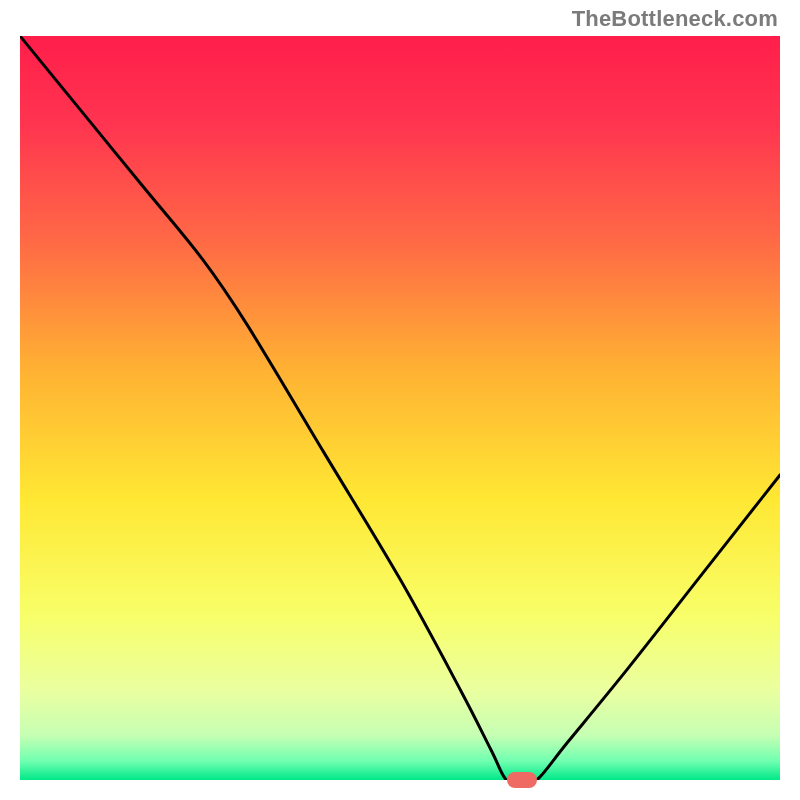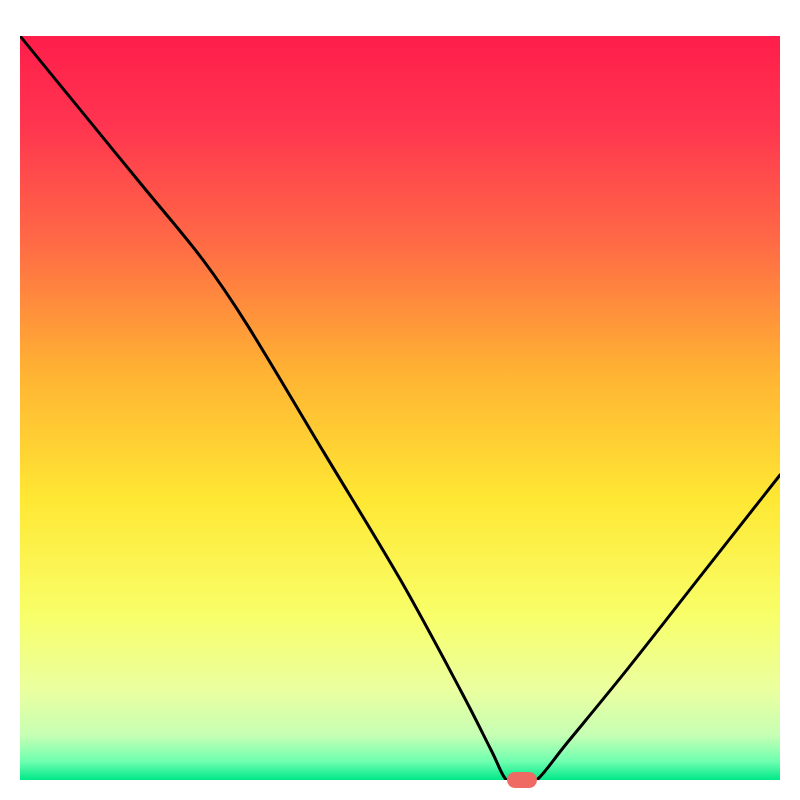--- a/index.html
+++ b/index.html
@@ -50,20 +50,21 @@
   .marker {
     position: absolute;
     background: #ef6a62;
     border-radius: 9px;
   }
 </style>
 </head>
 <body>
 
 <div class="chart-container">
+  <div class="watermark">TheBottleneck.com</div>
 
   <div class="plot-area">
     <svg class="gradient-bg" viewBox="0 0 760 744" preserveAspectRatio="none">
       <defs>
         <linearGradient id="bg-grad" x1="0" y1="0" x2="0" y2="1">
             <stop offset="0%" stop-color="#ff1e4a"></stop>
             <stop offset="12%" stop-color="#ff3550"></stop>
             <stop offset="28.000000000000004%" stop-color="#ff6b45"></stop>
             <stop offset="45%" stop-color="#ffb233"></stop>
             <stop offset="62%" stop-color="#ffe733"></stop>

